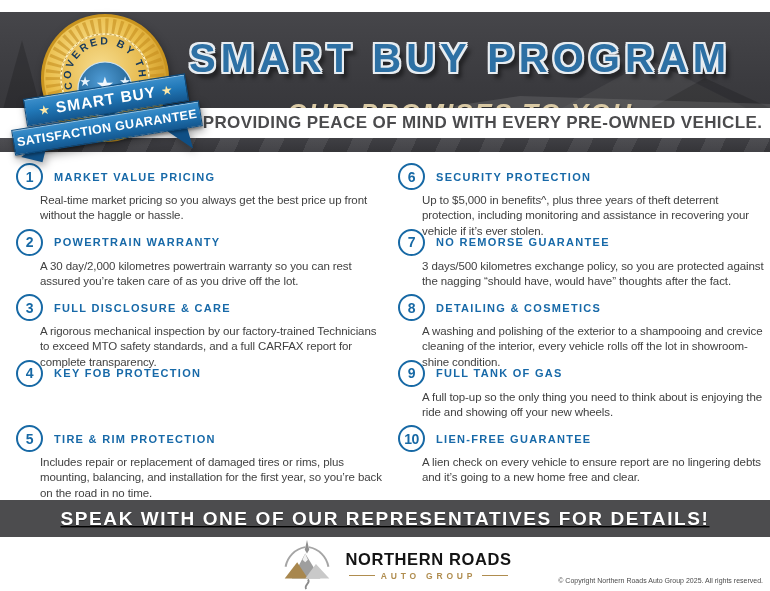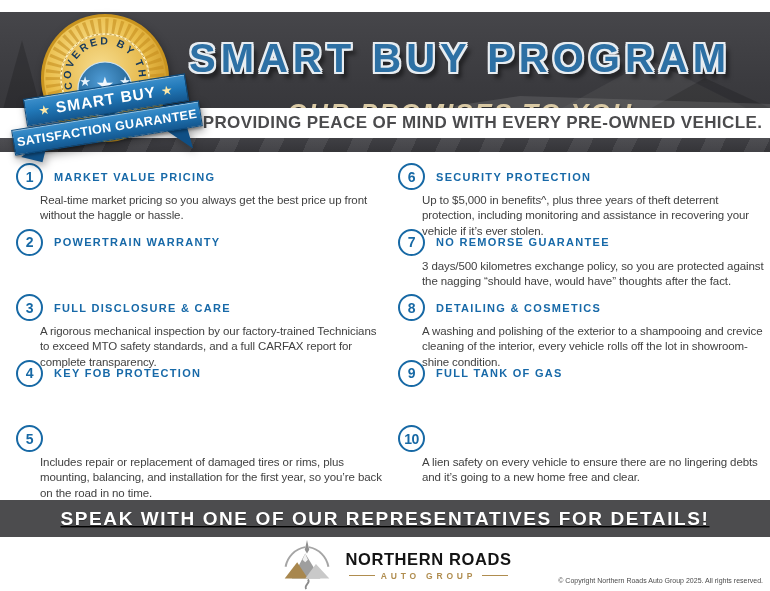--- a/index.html
+++ b/index.html
@@ -159,40 +159,42 @@
           <h3 class="item-title">MARKET VALUE PRICING</h3>
         </div>
         <p class="item-body">Real-time market pricing so you always get the best price up front without the haggle or hassle.</p>
       </article>
 
       <article class="item">
         <div class="item-head">
           <span class="num">2</span>
           <h3 class="item-title">POWERTRAIN WARRANTY</h3>
         </div>
+        <p class="item-body">A 30 day/2,000 kilometres powertrain warranty so you can rest assured you’re taken care of as you drive off the lot.</p>
       </article>
 
       <article class="item">
         <div class="item-head">
           <span class="num">3</span>
           <h3 class="item-title">FULL DISCLOSURE &amp; CARE</h3>
         </div>
         <p class="item-body">A rigorous mechanical inspection by our factory-trained Technicians to exceed MTO safety standards, and a full CARFAX report for complete transparency.</p>
       </article>
 
       <article class="item">
         <div class="item-head">
           <span class="num">4</span>
           <h3 class="item-title">KEY FOB PROTECTION</h3>
         </div>
       </article>
 
       <article class="item">
         <div class="item-head">
           <span class="num">5</span>
+          <h3 class="item-title">TIRE &amp; RIM PROTECTION</h3>
         </div>
         <p class="item-body">Includes repair or replacement of damaged tires or rims, plus mounting, balancing, and installation for the first year, so you’re back on the road in no time.</p>
       </article>
 
       <article class="item">
         <div class="item-head">
           <span class="num">6</span>
           <h3 class="item-title">SECURITY PROTECTION</h3>
         </div>
         <p class="item-body">Up to $5,000 in benefits^, plus three years of theft deterrent protection, including monitoring and assistance in recovering your vehicle if it’s ever stolen.</p>
@@ -212,27 +214,29 @@
           <h3 class="item-title">DETAILING &amp; COSMETICS</h3>
         </div>
         <p class="item-body">A washing and polishing of the exterior to a shampooing and crevice cleaning of the interior, every vehicle rolls off the lot in showroom-shine condition.</p>
       </article>
 
       <article class="item">
         <div class="item-head">
           <span class="num">9</span>
           <h3 class="item-title">FULL TANK OF GAS</h3>
         </div>
+        <p class="item-body">A full top-up so the only thing you need to think about is enjoying the ride and showing off your new wheels.</p>
       </article>
 
       <article class="item">
         <div class="item-head">
           <span class="num">10</span>
-        </div>
-        <p class="item-body">A lien safety on every vehicle to ensure there are no lingering debts and it’s going to a new home free and clear.</p>
+          <h3 class="item-title">LIEN-FREE GUARANTEE</h3>
+        </div>
+        <p class="item-body">A lien check on every vehicle to ensure report are no lingering debts and it’s going to a new home free and clear.</p>
       </article>
 
     </div>
 
   </main>
 
   <div class="cta-bar">
     <span class="cta">SPEAK WITH ONE OF OUR REPRESENTATIVES FOR DETAILS!</span>
   </div>
 

